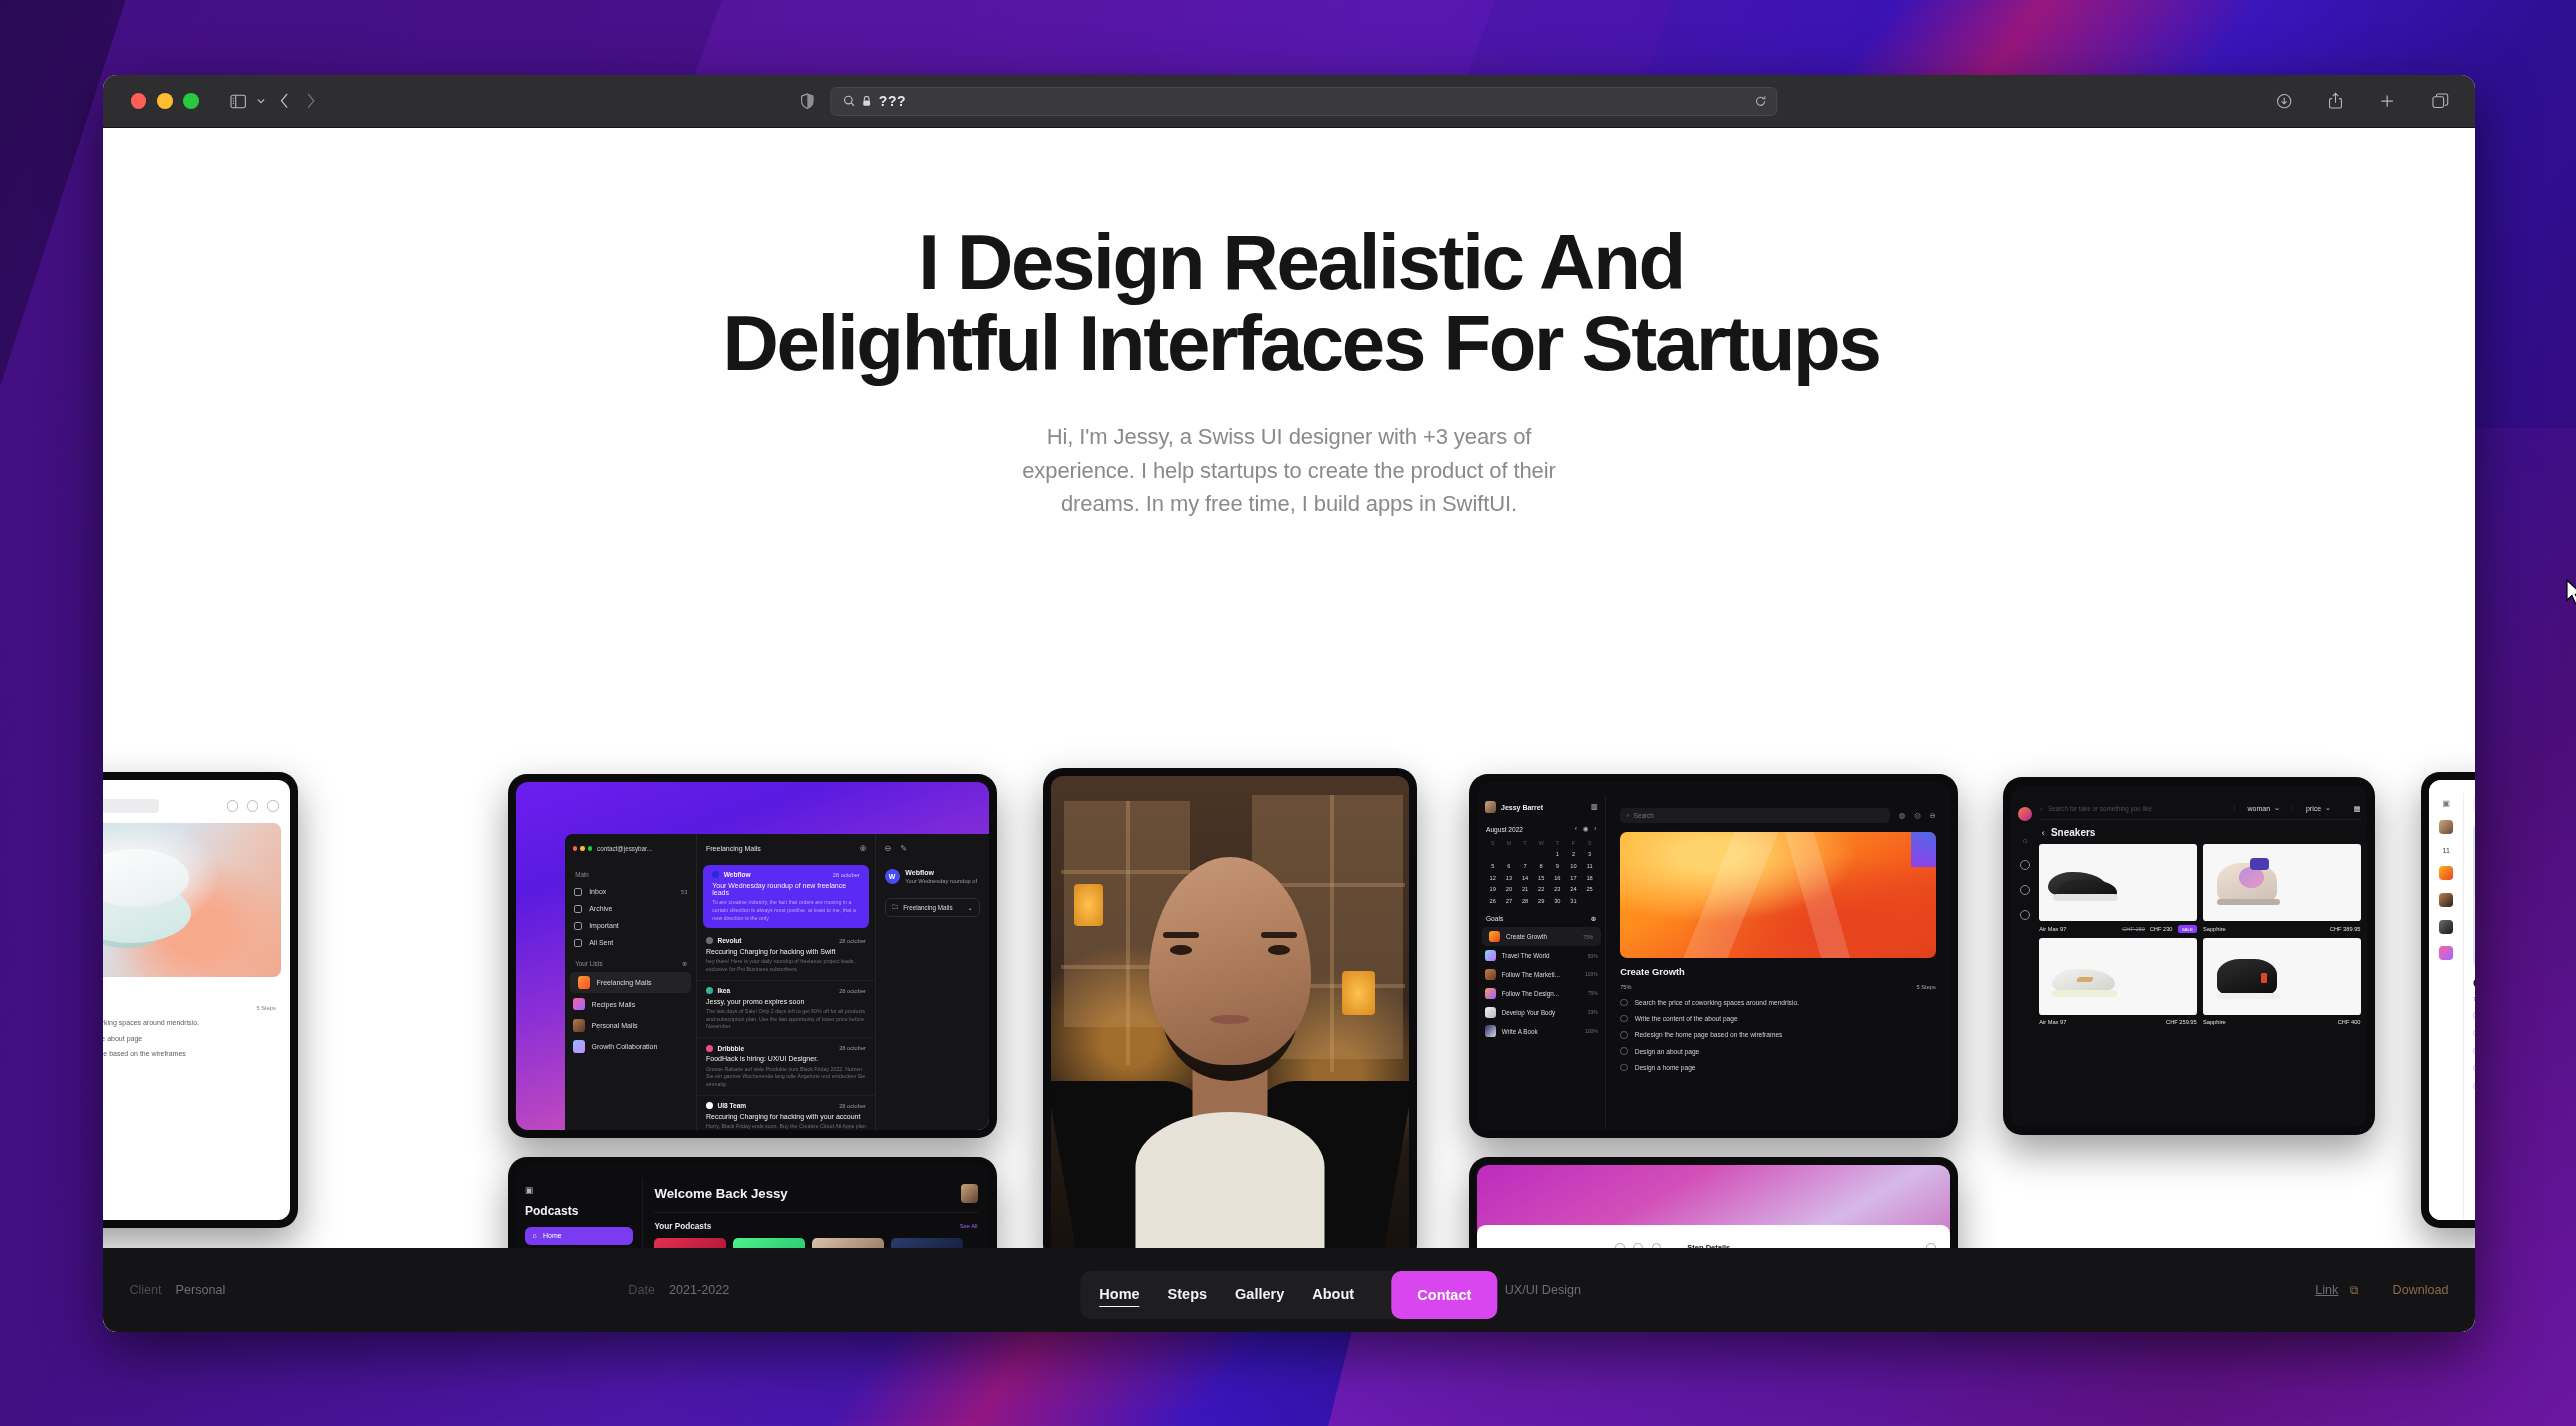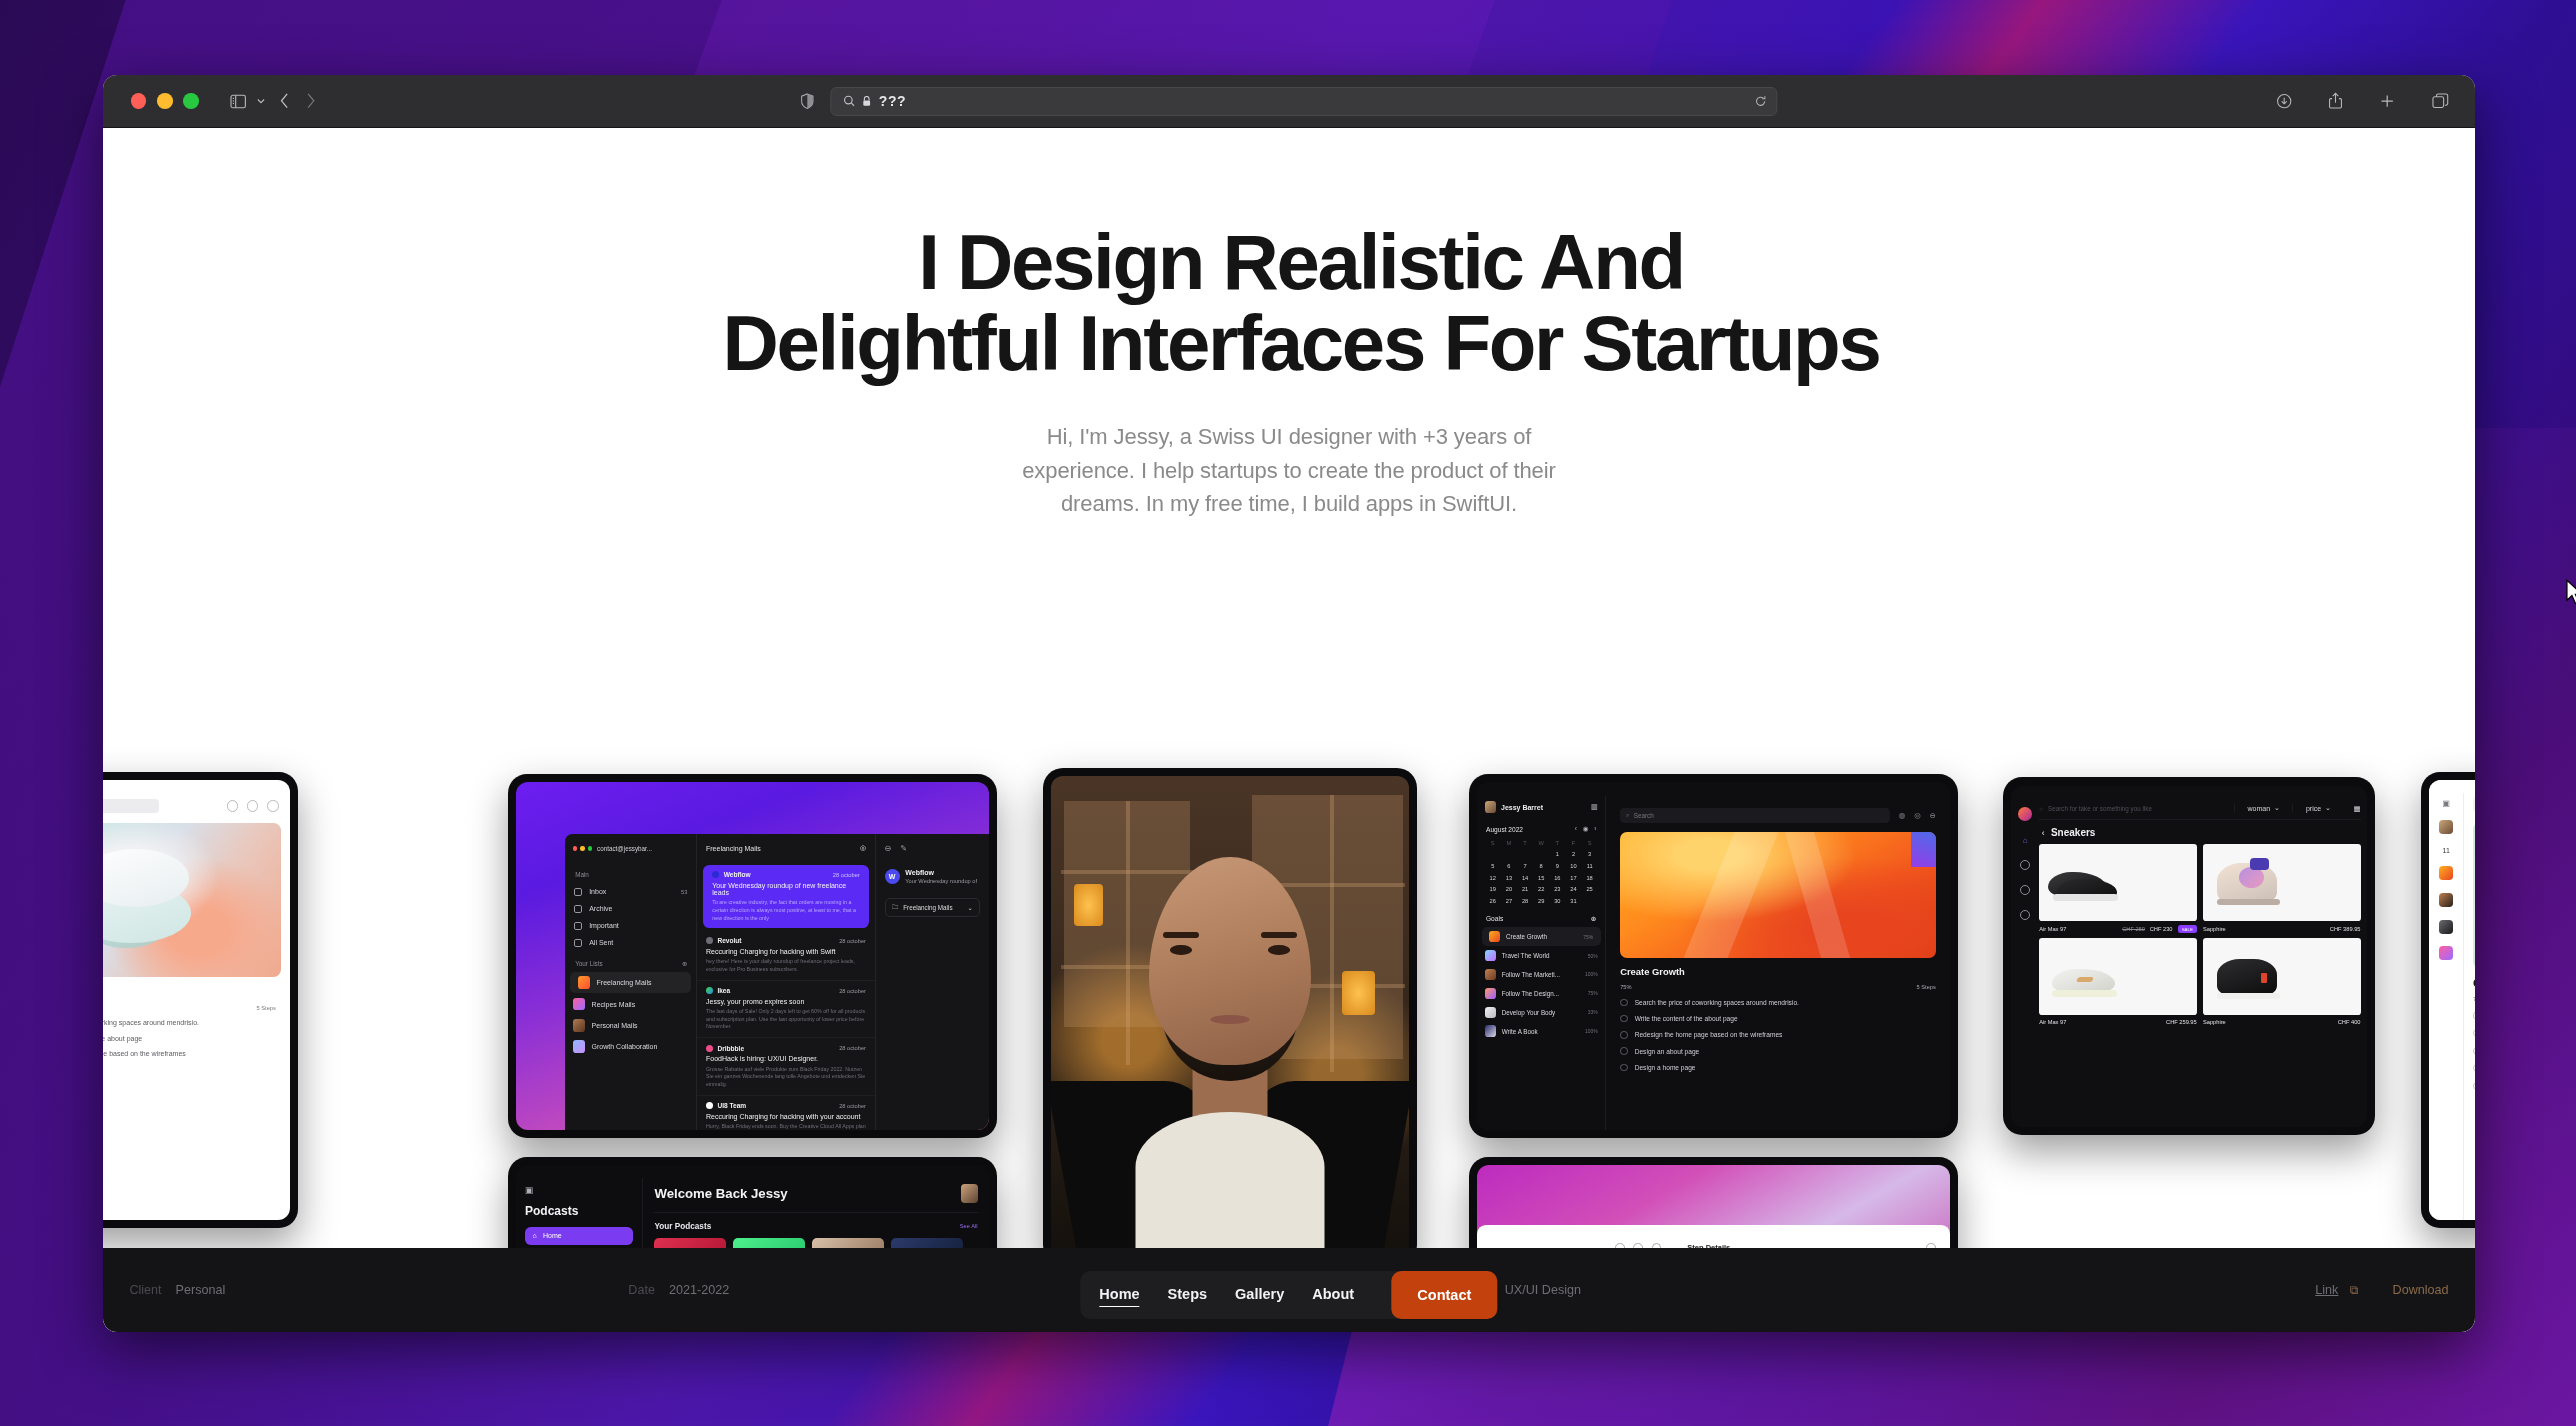--- a/index.html
+++ b/index.html
@@ -358,21 +358,21 @@
   }
   .nav-link{
     font-size:14.5px; color:#f2f2f5; font-weight:600; position:relative;
     padding-bottom:3.1px;
   }
   .nav-link.active::after{
     content:""; position:absolute; left:0; right:0; bottom:-2.5px; height:1.9px; background:#fff;
   }
   #contact-btn{
     margin-left:8.8px; height:48px; padding:0 26.4px;
-    background:#c2410c; color:#fff; border-radius:10px;
+    background:#d946ef; color:#fff; border-radius:10px;
     display:flex; align-items:center; font-size:14.5px; font-weight:600;
   }
 
   
   #cursor{ position:absolute; left:2565px; top:579px; z-index:50; }
 </style>
 </head>
 <body>
 
 <div id="desktop">

